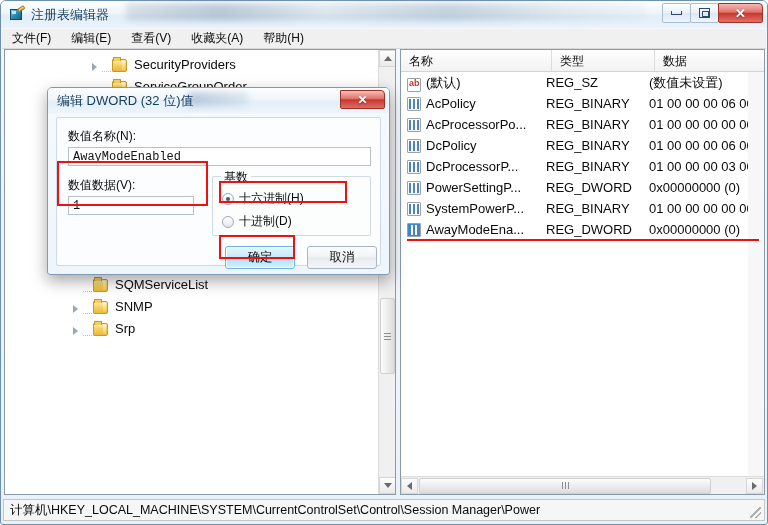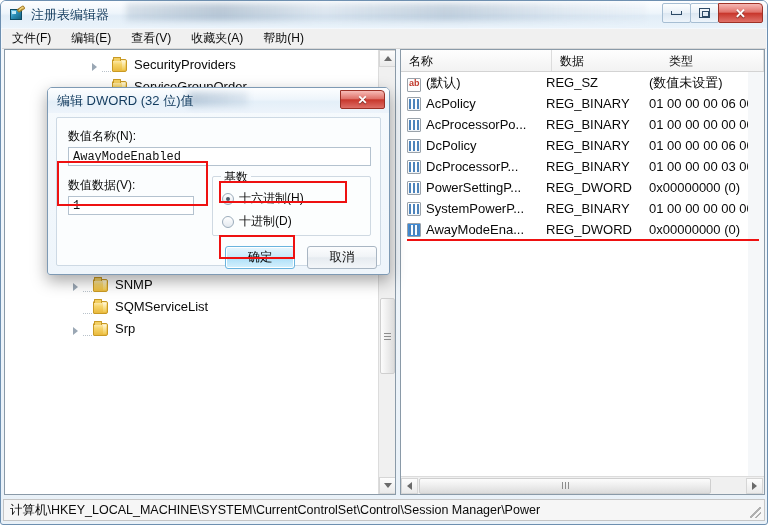--- a/index.html
+++ b/index.html
@@ -392,30 +392,30 @@
             <span class="folder"></span>
             <span class="lbl">SubSystems</span>
           </div>
           <div class="tnode" style="padding-left: 84px;">
             <span class="arrow has"></span>
             <span class="dots"></span>
             <span class="folder"></span>
             <span class="lbl">WPA</span>
           </div>
           <div class="tnode" style="padding-left: 65px;">
+            <span class="arrow"></span>
+            <span class="dots"></span>
+            <span class="folder"></span>
+            <span class="lbl">SQMServiceList</span>
+          </div>
+          <div class="tnode" style="padding-left: 65px;">
             <span class="arrow has"></span>
             <span class="dots"></span>
             <span class="folder"></span>
             <span class="lbl">SNMP</span>
-          </div>
-          <div class="tnode" style="padding-left: 65px;">
-            <span class="arrow"></span>
-            <span class="dots"></span>
-            <span class="folder"></span>
-            <span class="lbl">SQMServiceList</span>
           </div>
           <div class="tnode" style="padding-left: 65px;">
             <span class="arrow has"></span>
             <span class="dots"></span>
             <span class="folder"></span>
             <span class="lbl">Srp</span>
           </div>
         </div>
 
       <div class="vscroll">
@@ -427,22 +427,22 @@
         </div>
         <div class="sb-arrow down">
           <span class="tri-down"></span>
         </div>
       </div>
     </div>
 
     <div id="valpane">
       <div class="vhead">
         <div class="hc" style="width:151px">名称</div>
+        <div class="hc" style="width:103px">类型</div>
         <div class="hc" style="flex:1;border-right:none">数据</div>
-        <div class="hc" style="width:103px">类型</div>
       </div>
 
       <div class="vrows">
           <div class="vrow">
             <div class="c-name">
               <span class="ico ab"></span>
               <span>(默认)</span>
             </div>
             <div class="c-type">REG_SZ</div>
             <div class="c-data">(数值未设置)</div>

